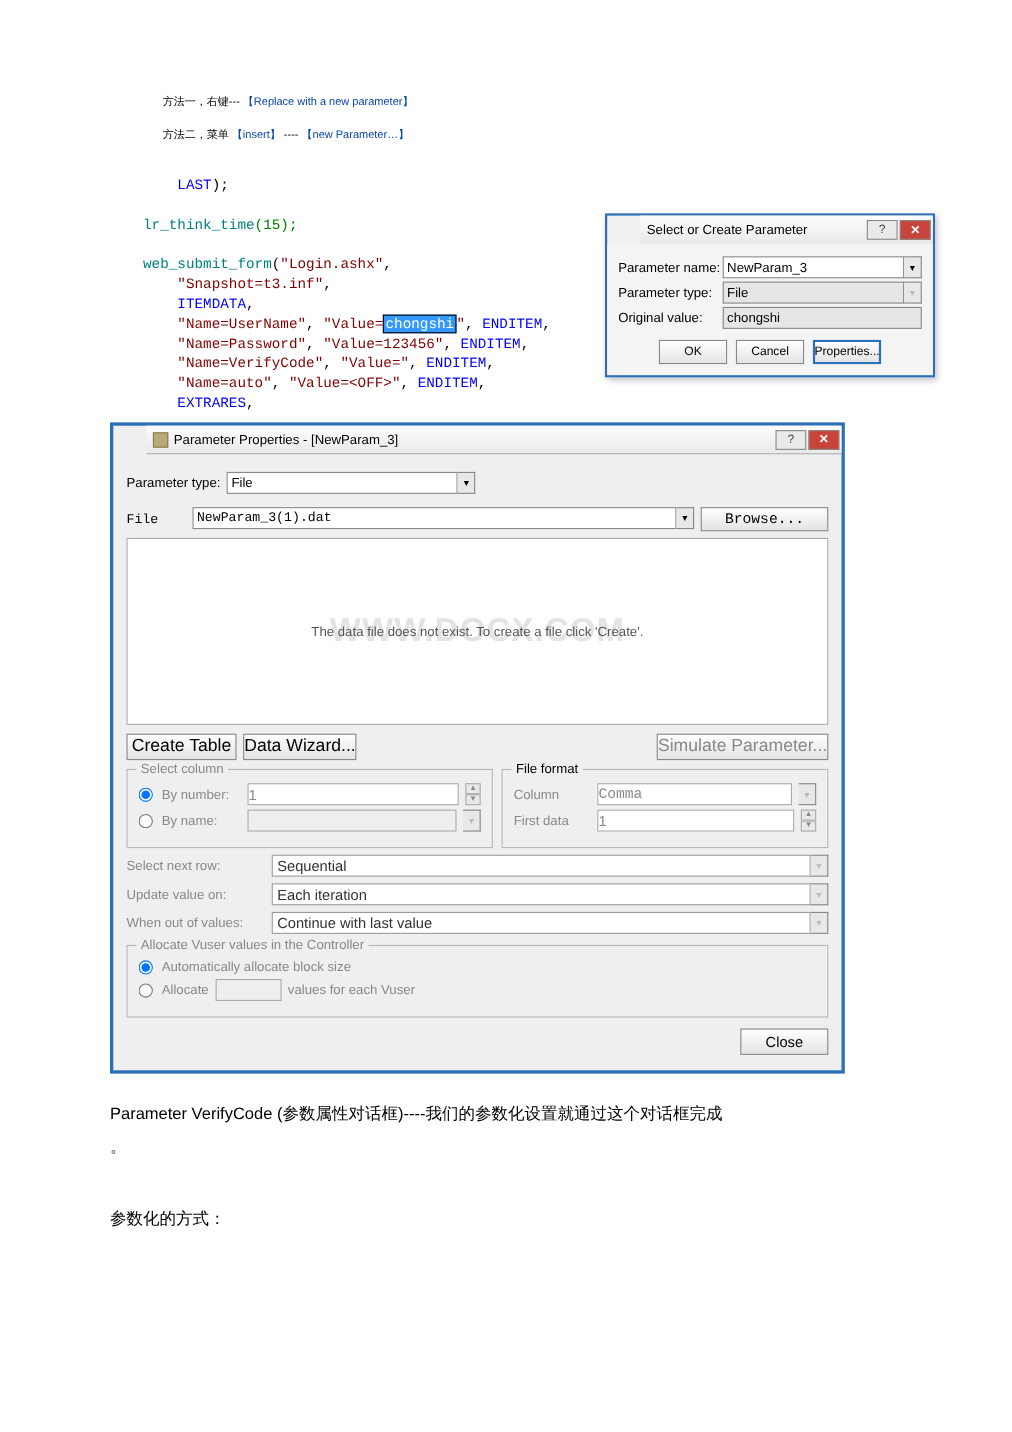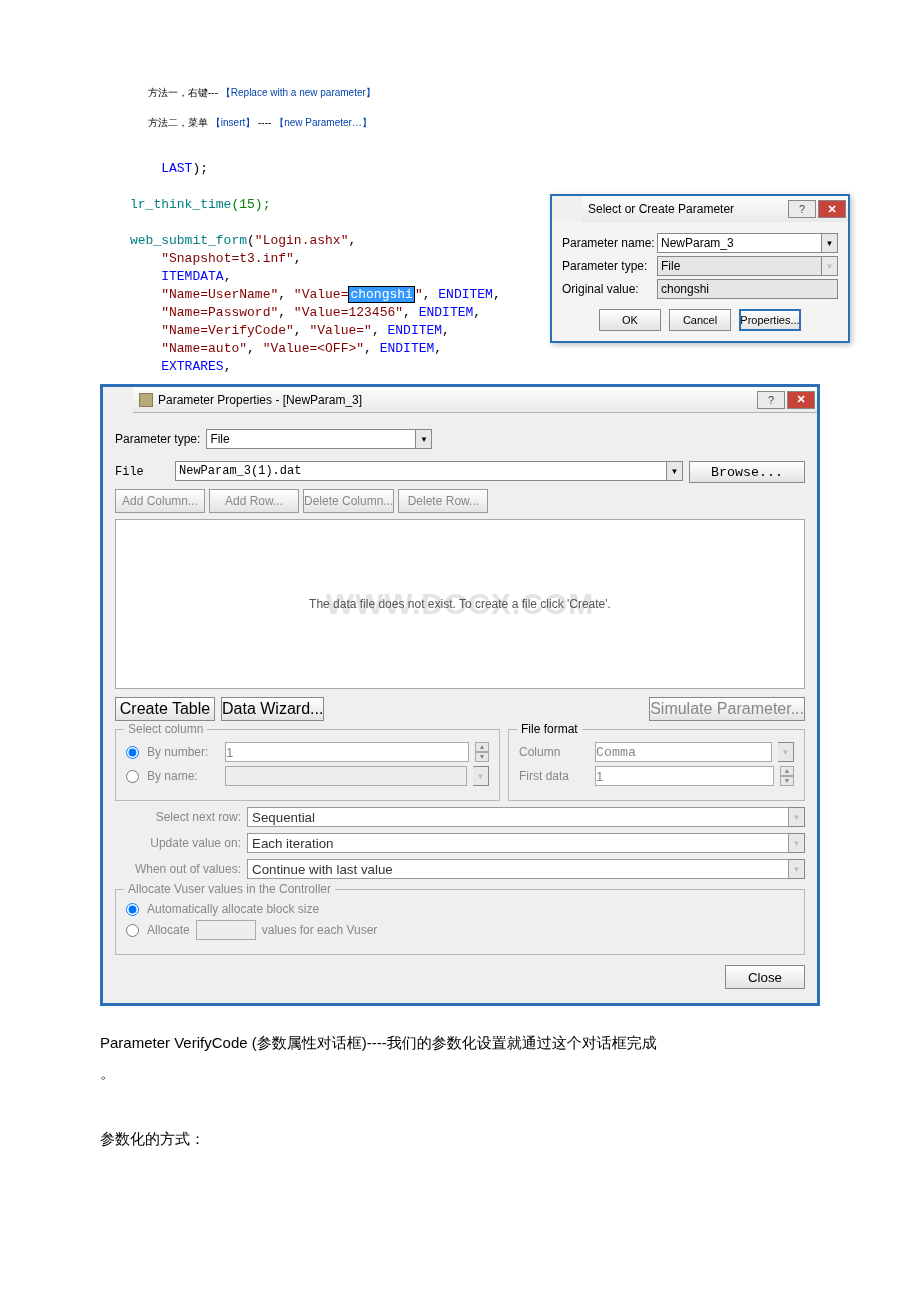--- a/index.html
+++ b/index.html
@@ -58,21 +58,21 @@
   }
   .dlg-row .ro { background:#e6e6e6; }
   .drop-arrow { width:16px; height:20px; border:1px solid #888; border-left:none; background:#e8e8e8; font-size:8px; display:flex; align-items:center; justify-content:center; }
   .dlg-btns { display:flex; gap:8px; justify-content:center; margin-top:10px; }
   .dlg-btns button { min-width:62px; height:22px; background:linear-gradient(#fff,#e3e3e3); border:1px solid #888; font-size:11px; cursor:pointer; }
   .dlg-btns button.defbtn { border:1.5px solid #2a6fb7; box-shadow:0 0 0 1px #2a6fb7 inset; }
 
   
   .dlg-pp {
     margin-top: 8px;
-    width: 720px;
+    width: 668px;
     border: 3px solid #2a6fb7;
     background: #efefef;
     font-family: "MS Sans Serif", Tahoma, sans-serif;
     font-size: 12px;
     position: relative;
   }
   .dlg-pp .dlg-title { border-bottom:1px solid #b0b0b0; }
   .pp-icon { width:14px; height:14px; display:inline-block; margin-right:5px; background:#b7a978; border:1px solid #8a7d50; }
   .pp-body { padding:10px 12px 14px 12px; }
   .pp-row { display:flex; align-items:center; margin:6px 0; }
@@ -98,21 +98,21 @@
   .gbox .leg { position:absolute; top:-8px; left:8px; background:#efefef; padding:0 4px; font-size:12px; }
   .gbox-sel { flex:2; }
   .gbox-ff { flex:1; }
   .radio-row { display:flex; align-items:center; margin:4px 0; gap:6px; }
   .radio-row input[type=radio]{ margin-right:2px; }
   .radio-row input[type=text], .radio-row select { height:20px; border:1px solid #aaa; background:#fff; color:#888; }
   .spin { display:flex; flex-direction:column; }
   .spin div{ width:14px; height:10px; border:1px solid #aaa; background:#e8e8e8; font-size:7px; text-align:center; line-height:8px; }
 
   .grid-row { display:flex; align-items:center; margin:6px 0; gap:6px; color:#888; }
-  .grid-row label:first-child { width:126px;text-align:right; }
+  .grid-row label:first-child { width:126px; }
   .grid-row .sel { flex:1; display:flex; }
   .grid-row .sel input{ flex:1; height:20px; border:1px solid #999; background:#fff; color:#333; padding:0 4px; }
 
   .gbox-ctrl { margin-top:10px; color:#888; }
   .pp-close-row { display:flex; justify-content:flex-end; margin-top:10px; }
   .pp-close-row button { height:24px; width:80px; background:linear-gradient(#fff,#e3e3e3); border:1px solid #888; }
 
   .endtext { margin-top:24px; font-size:15px; line-height:26px; }
 </style>
 </head>
@@ -199,26 +199,20 @@
       <label style="font-family:'Courier New';width:54px;">File</label>
       <div class="pp-fileblock">
         <div class="filecombo">
           <input type="text" value="NewParam_3(1).dat" style="">
           <div class="drop-arrow">▼</div>
         </div>
         <button style="height:22px;padding:0 21px;border:1px solid #888;background:linear-gradient(#fff,#e3e3e3);font-family:'Courier New';">Browse...</button>
       </div>
     </div>
 
-    <div class="pp-btnrow">
-      <button>Add Column...</button>
-      <button>Add Row...</button>
-      <button>Delete Column...</button>
-      <button>Delete Row...</button>
-    </div>
 
     <div class="pp-table-area">
       <span class="watermark">WWW.<span style="color:rgba(200,200,200,0.5);">DOCX</span>.COM</span>
       <span style="position:relative;">The data file does not exist. To create a file click 'Create'.</span>
     </div>
 
     <div class="pp-action-row">
       <button>Create Table</button>
       <button>Data Wizard...</button>
       <div style="flex:1"></div>

